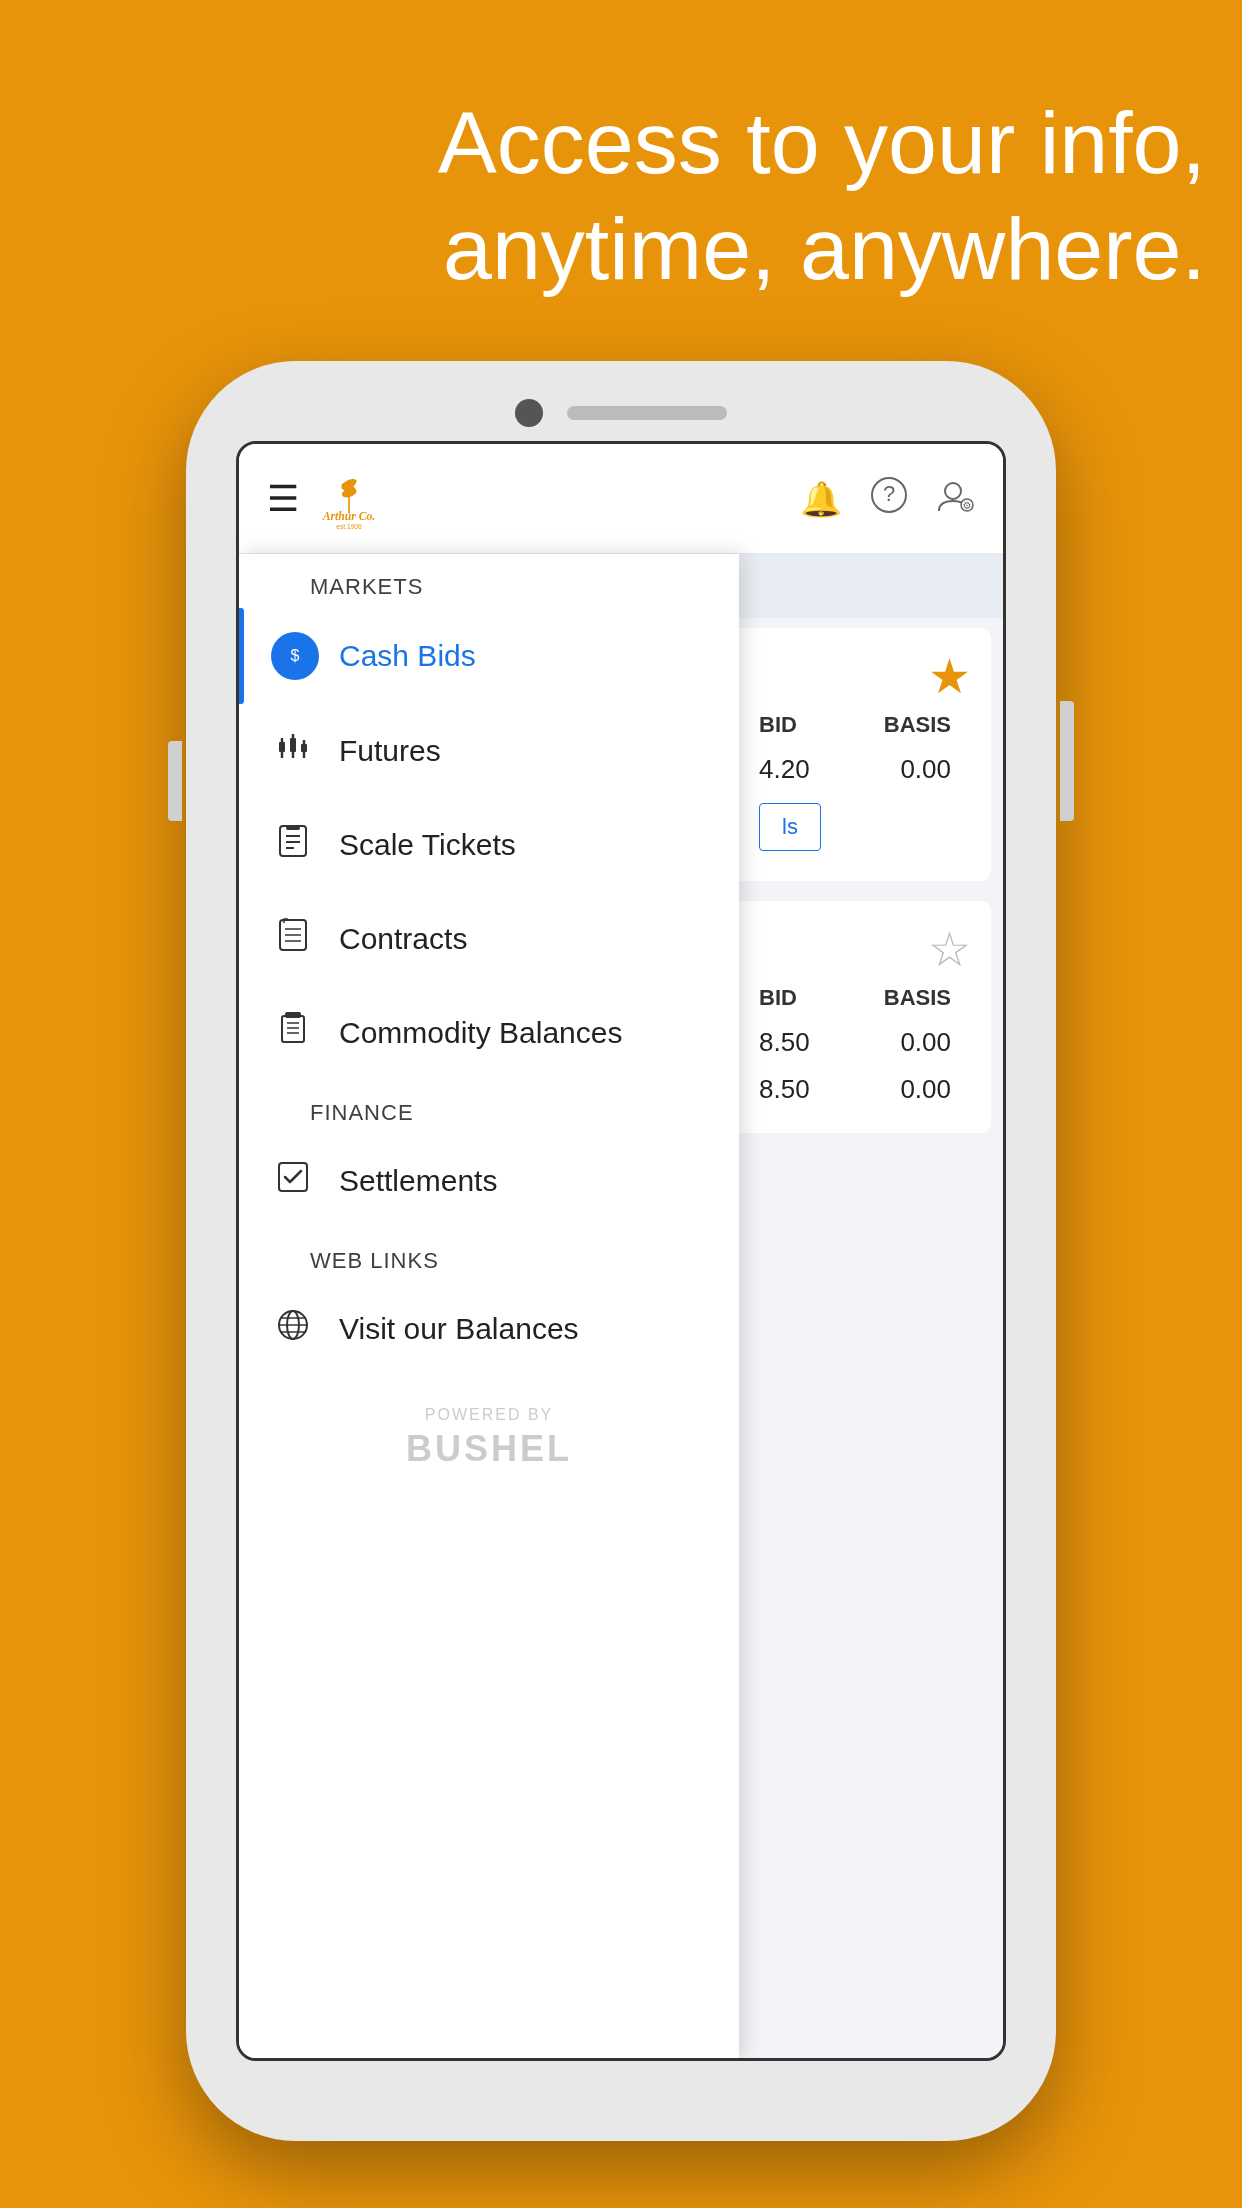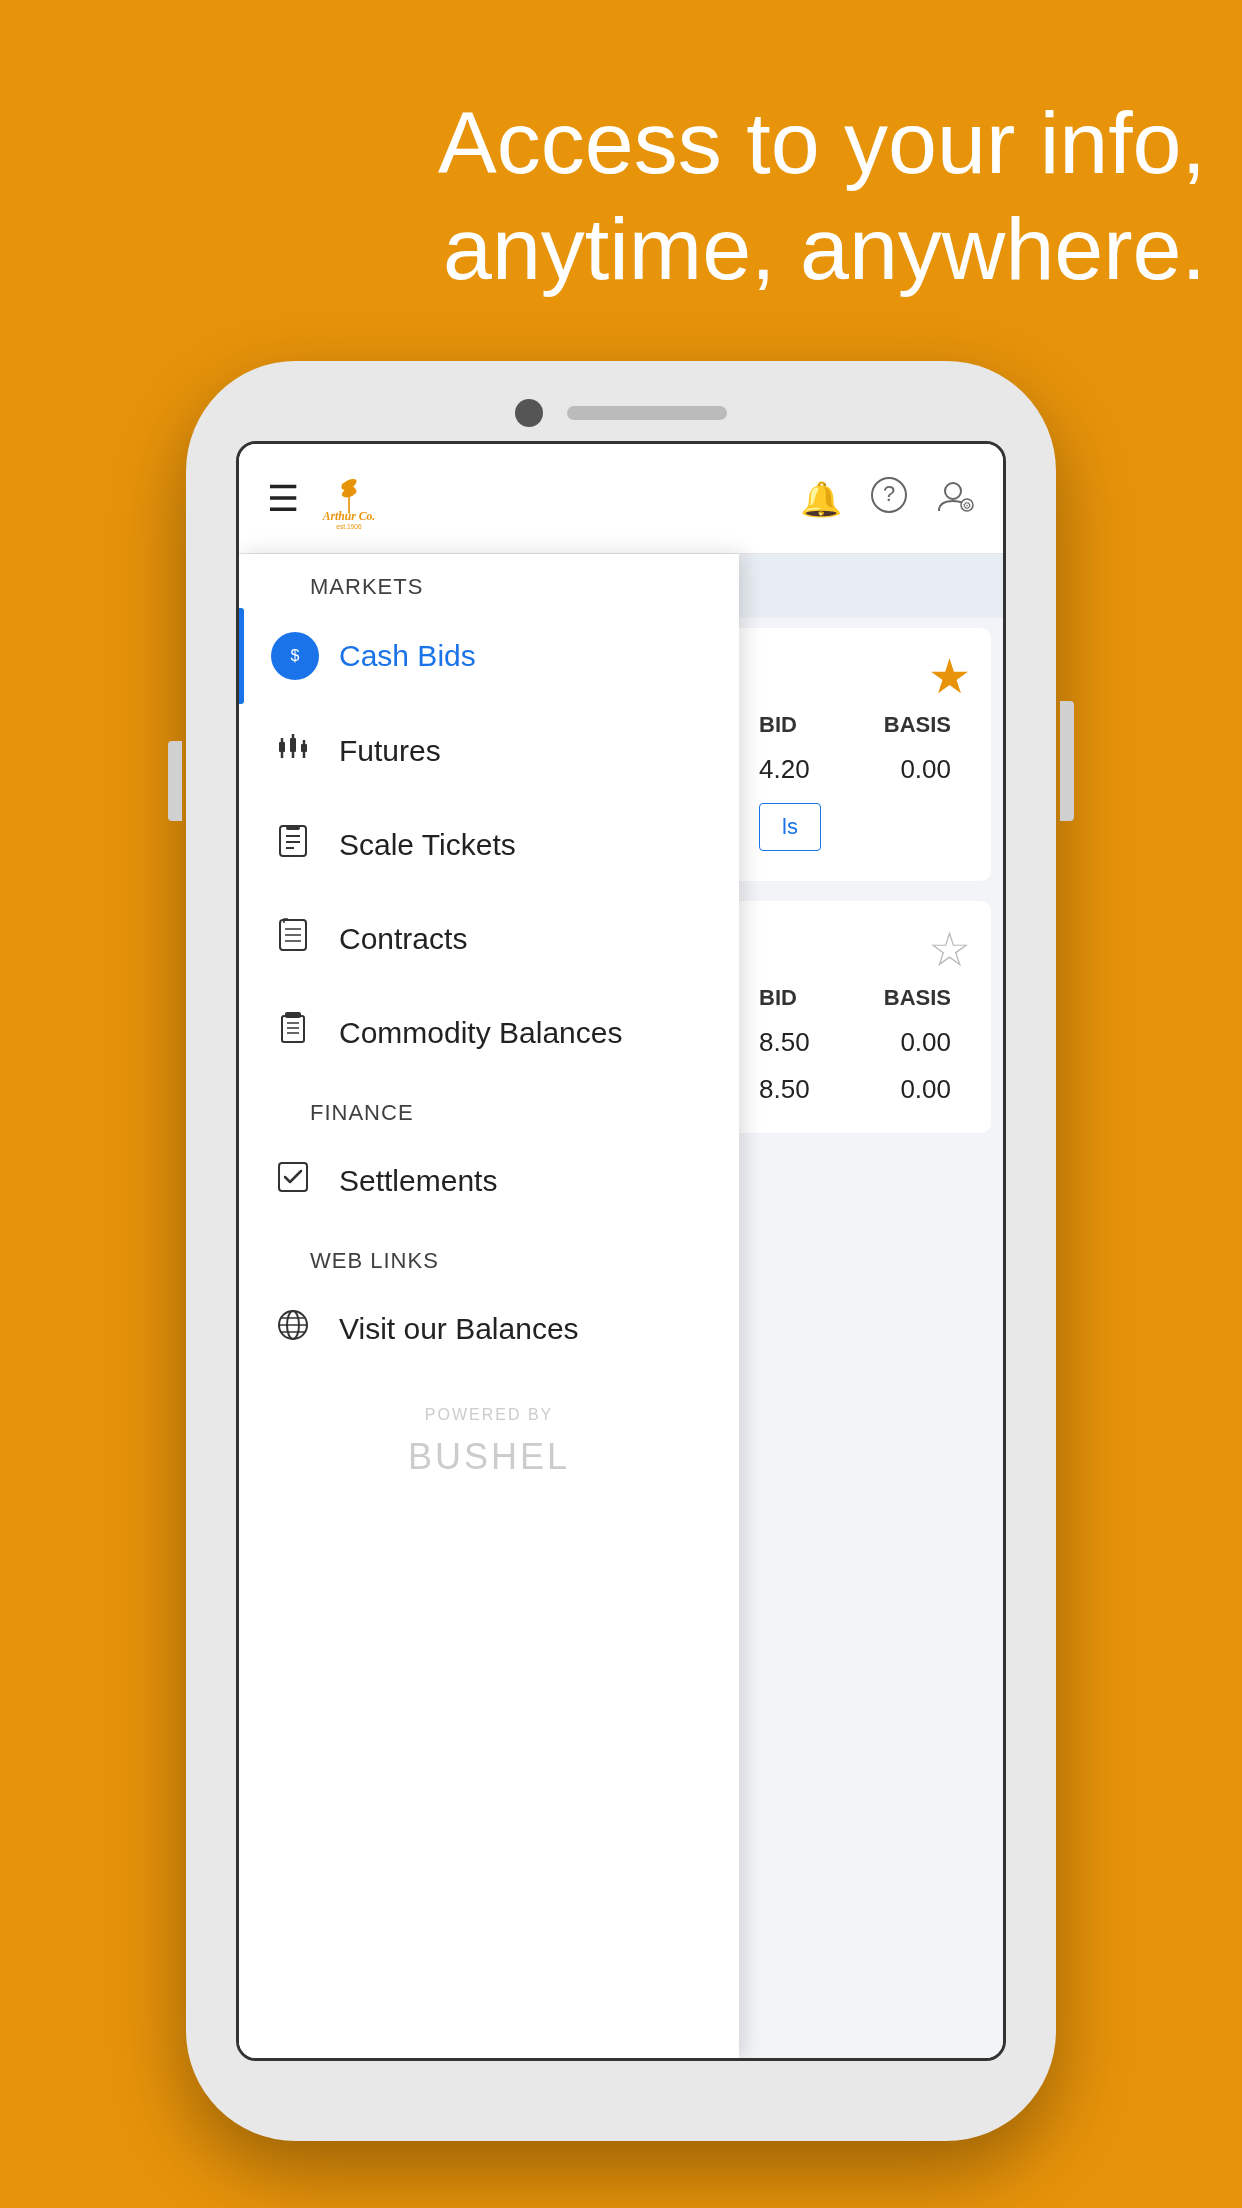--- a/index.html
+++ b/index.html
@@ -271,25 +271,25 @@
     .powered-by {
       text-align: center;
       padding: 30px 0 20px;
       color: #bbb;
     }
     .powered-by-label {
       font-size: 16px;
       letter-spacing: 2px;
       color: #ccc;
       display: block;
-      margin-bottom: 12px;
+      margin-bottom: 4px;
     }
     .powered-by-bushel {
       font-size: 36px;
-      font-weight: 400;
+      font-weight: 700;
       color: #ccc;
       letter-spacing: 3px;
     }
 
     
     svg { display: inline-block; }
   </style>
 </head>
 <body>
 

